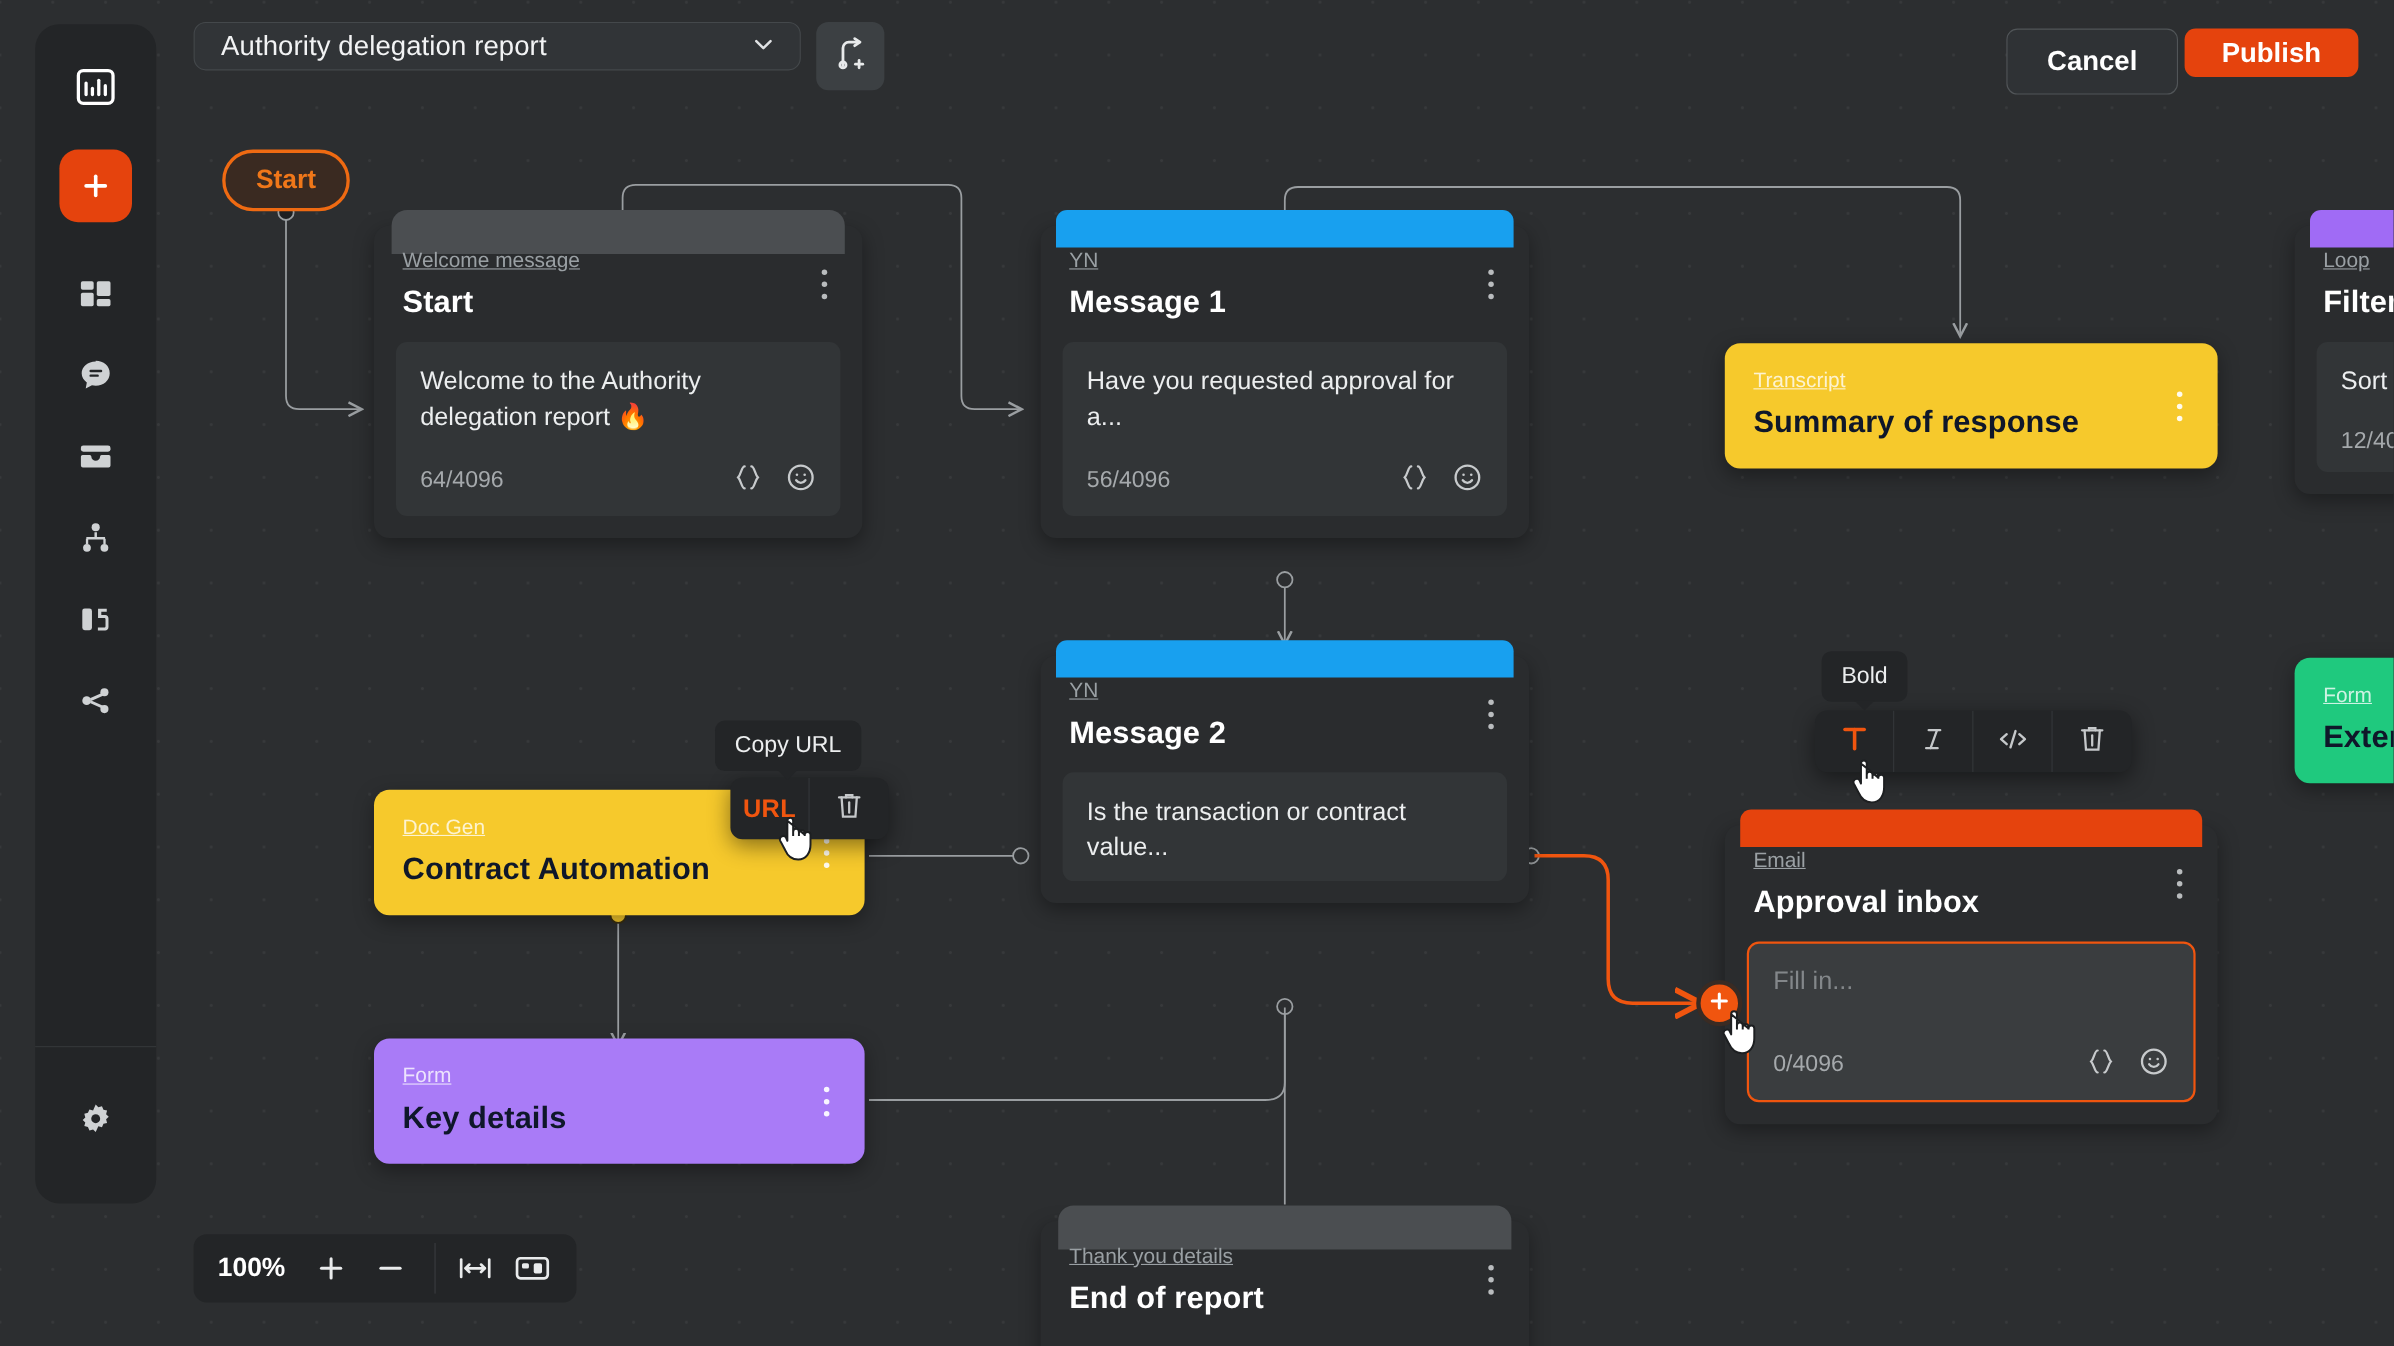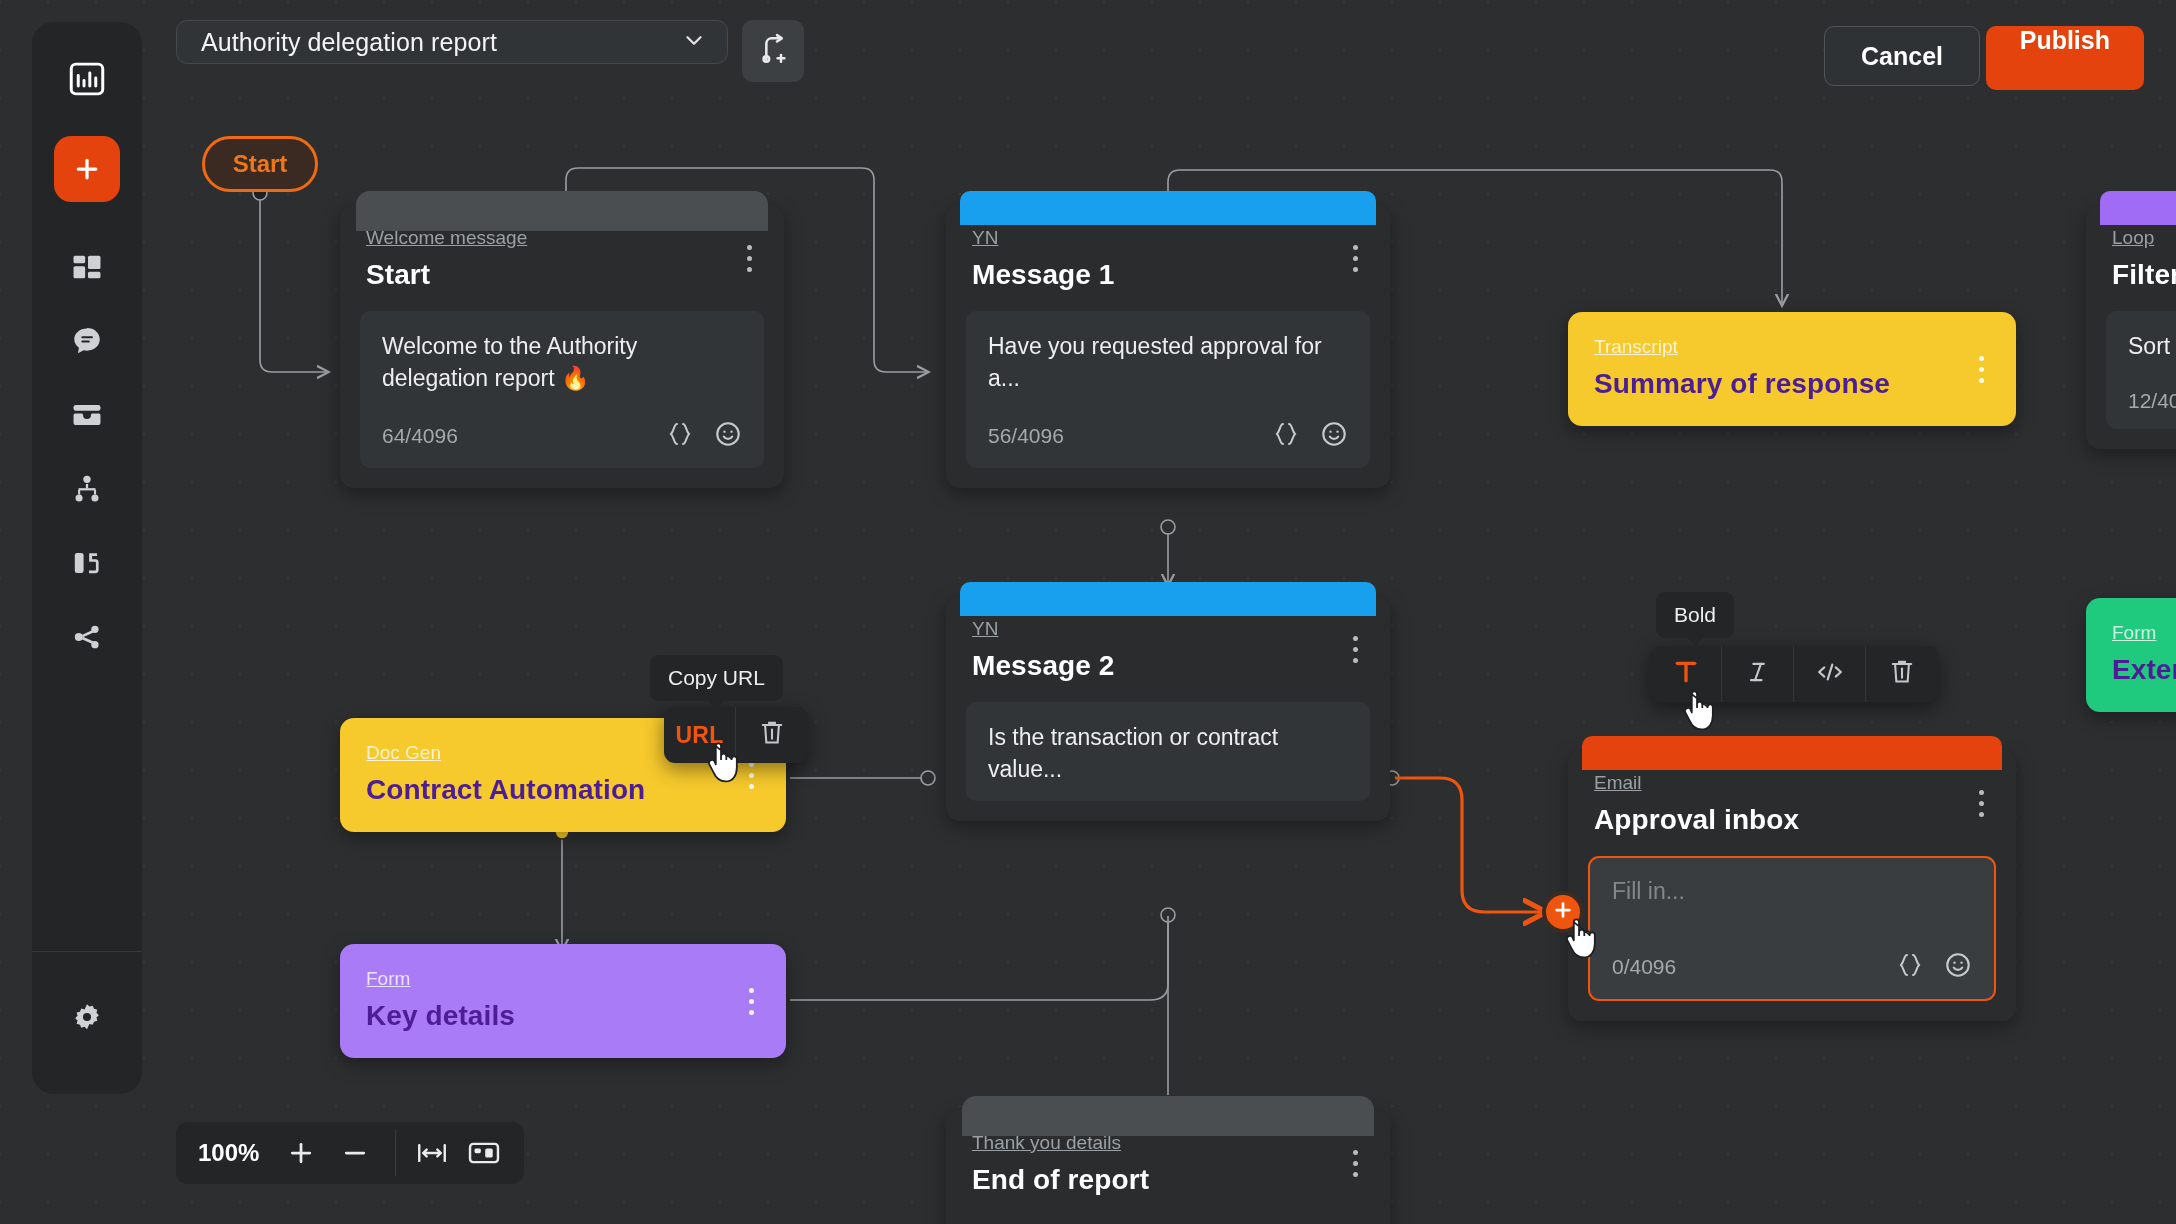--- a/index.html
+++ b/index.html
@@ -77,23 +77,23 @@
     position: absolute; right: 196px; top: 26px;
     height: 60px; padding: 0 36px;
     background: #2f3235; border: 1px solid #515558;
     border-radius: 10px;
     display: flex; align-items: center; justify-content: center;
     color: #fff; font-size: 25px; font-weight: bold;
     pointer-events: auto;
   }
   #publish-btn {
     position: absolute; right: 32px; top: 26px;
-    height: 64px; padding: 0 34px;
+    height: 44px; padding: 0 34px;
     background: #e5430d; border-radius: 10px;
-    display: flex; align-items: flex-start; justify-content: center;
+    display: flex; align-items: center; justify-content: center;
     color: #fff; font-size: 25px; font-weight: bold;
     pointer-events: auto;
   }
   svg.edges { position: absolute; left: 0; top: 0; width: 2176px; height: 1224px; }
 
   
   .node { position: absolute; }
   .card {
     background: #2a2c2e;
     border-radius: 14px;
@@ -126,21 +126,21 @@
   .ghost {
     position: absolute; left: 16px; right: 16px; top: -14px; height: 40px;
     background: #4b4e51; border-radius: 14px 14px 0 0;
   }
   .tab-blue { position: absolute; left: 14px; right: 14px; top: -14px; height: 34px; background: #18a0ef; border-radius: 10px 10px 0 0; }
   .tab-red  { position: absolute; left: 14px; right: 14px; top: -14px; height: 34px; background: #e5430d; border-radius: 10px 10px 0 0; }
   .tab-purple { position: absolute; left: 14px; right: 14px; top: -14px; height: 34px; background: #a06bf5; border-radius: 10px 10px 0 0; }
 
   
   .card.solid .eyebrow { color: rgba(255,255,255,.78); }
-  .card.solid .title { color: #4c1d95; }
+  .card.solid .title { color: #0f172a; }
   .card.solid .kebab i { background: rgba(255,255,255,.92); }
   .card.yellow { background: #f6c92c; }
   .card.purple { background: #a97bf7; }
   .card.green  { background: #1fc97e; }
 
   
   #start-pill {
     position: absolute; left: 202px; top: 136px;
     width: 116px; height: 56px;
     border: 3px solid #ef6a12;

